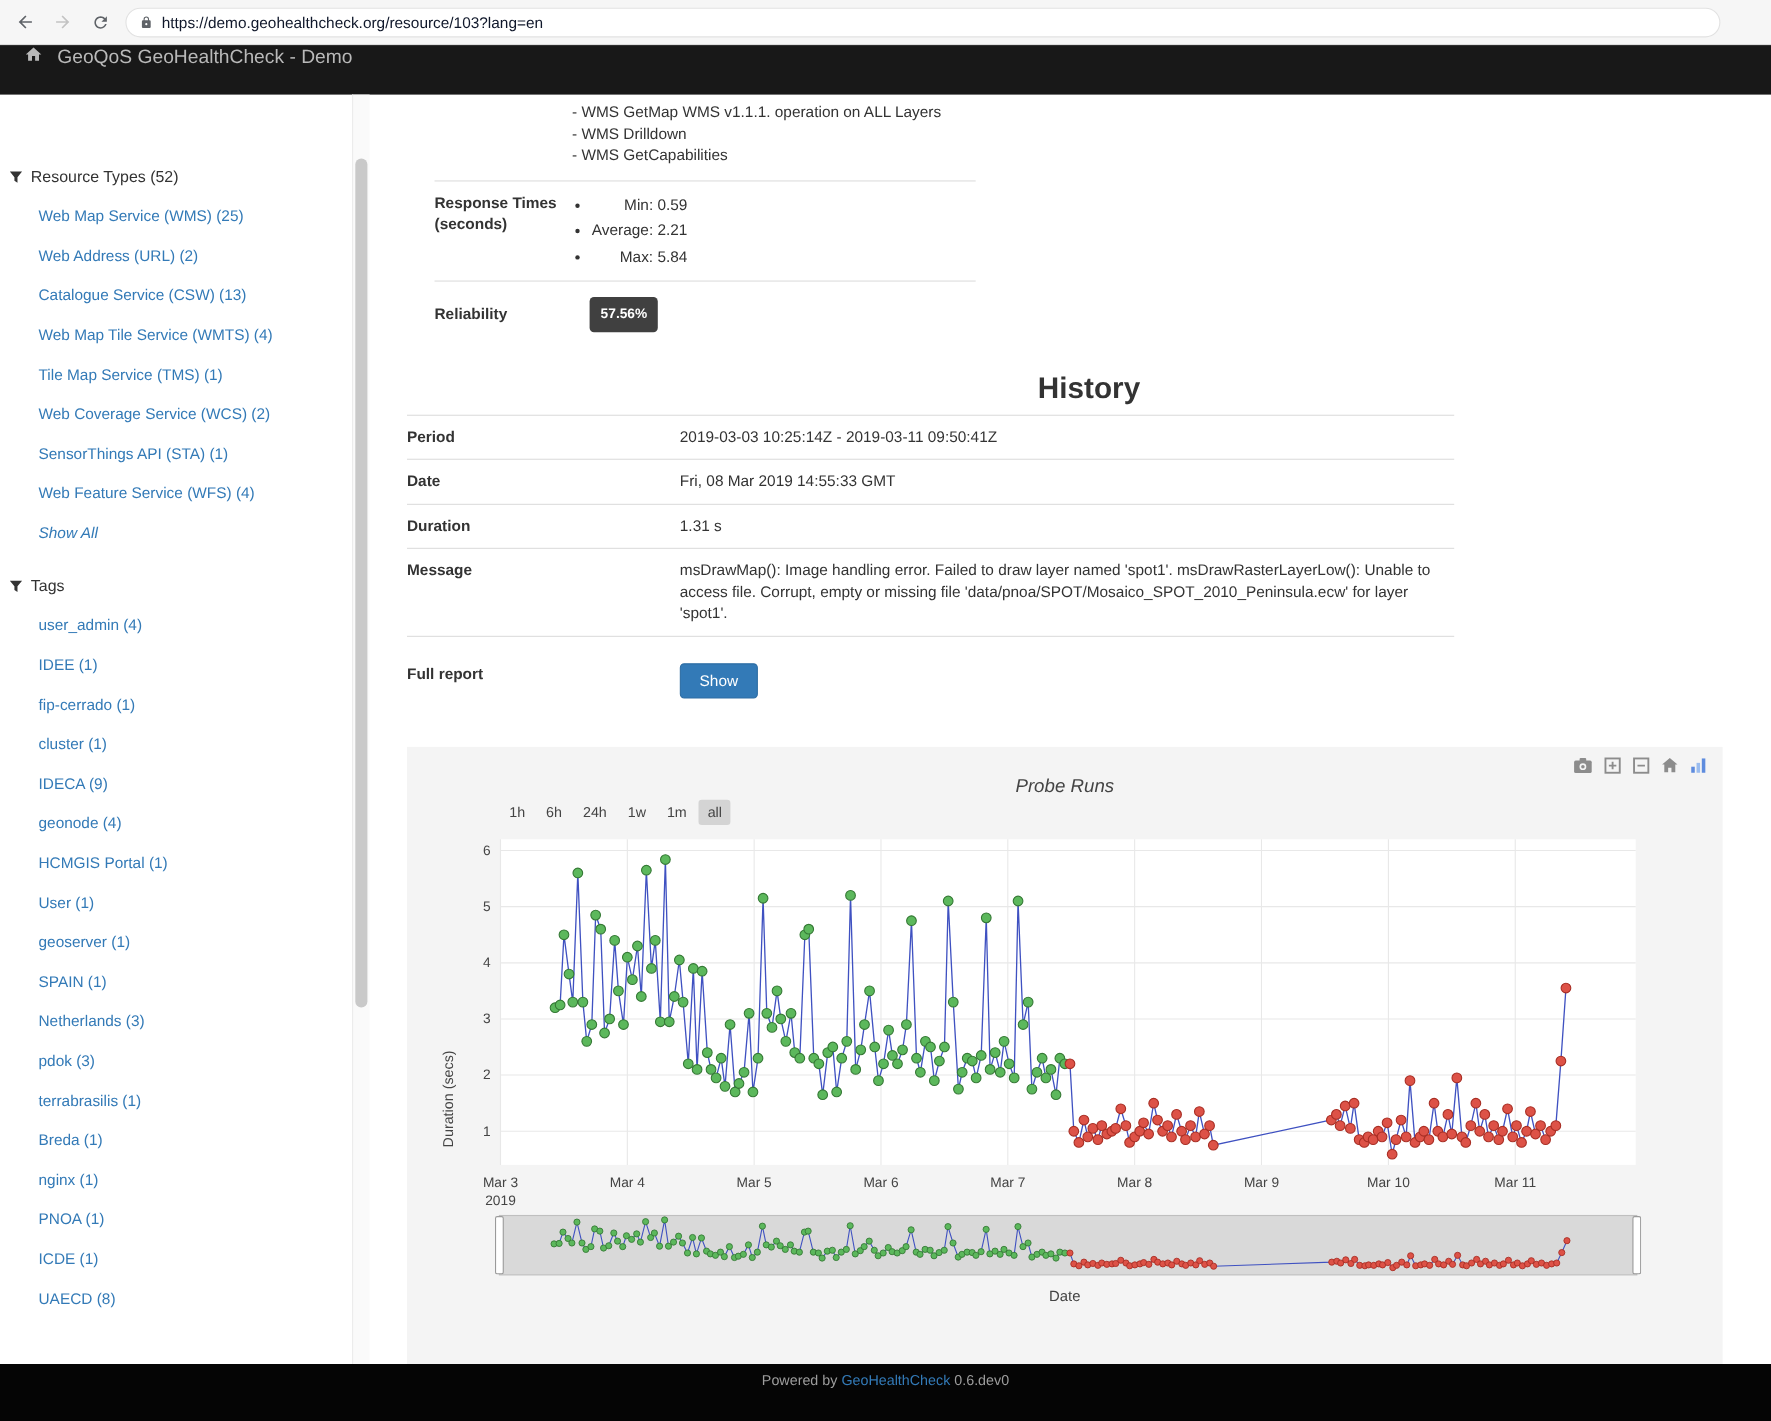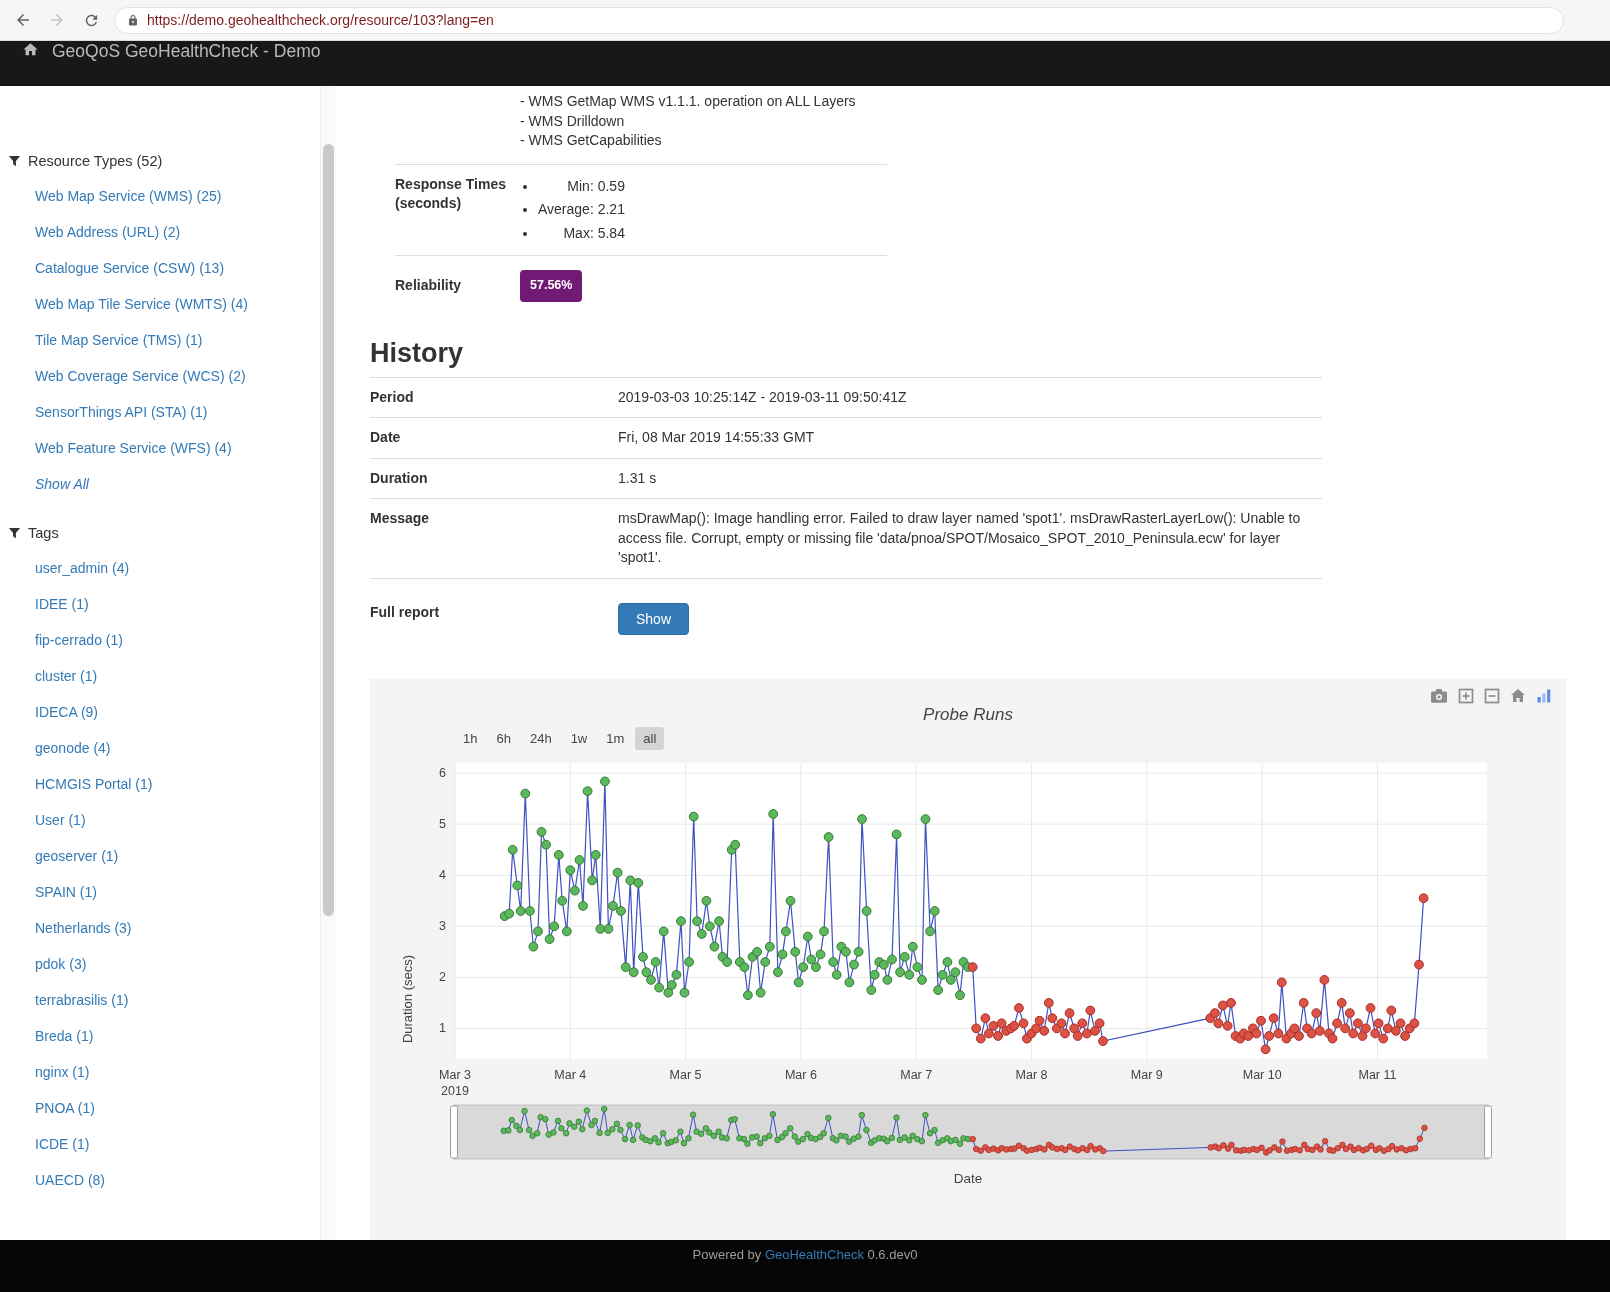--- a/index.html
+++ b/index.html
@@ -11,21 +11,21 @@
   }
   svg { display:block; }
   svg text { font-family:"Liberation Sans","DejaVu Sans",sans-serif; }
 
   
   .browser-bar { height:41px; background:#f6f6f6; border-bottom:1px solid #dcdcdc;
     display:flex; align-items:center; padding:0 12px; gap:12px; }
   .nav-ic { width:22px; height:22px; display:flex; align-items:center; justify-content:center; cursor:pointer; }
   .url-field { flex:1; max-width:1450px; height:27px; background:#ffffff; border:1px solid #e2e2e2;
     border-radius:14px; display:flex; align-items:center; gap:8px; padding:0 12px;
-    font-size:14px; color:#7f1d1d; }
+    font-size:14px; color:#0f172a; }
 
   
   .navbar { height:45px; background:#181818; display:flex; padding:0 22px; gap:13px; }
   .navbar .brand-text { color:#b9b9b9; font-size:17.5px; }
 
   
   .page { display:flex; height:1154px; }
 
   .sidebar { width:320px; flex-shrink:0; padding:58px 0 0 8px; overflow:hidden; }
   .filter-header { display:flex; align-items:center; gap:7px; font-size:14.5px; color:#333; padding:9px 0; }
@@ -49,21 +49,21 @@
   .kv-label { width:125px; flex-shrink:0; font-weight:bold; font-size:14px; line-height:19px; padding-right:10px; }
   .kv-table.large .kv-label { width:248px; }
   .kv-value { font-size:14px; line-height:19.5px; }
   .probe-line { white-space:nowrap; }
   ul.metrics { margin:0; padding-left:18px; }
   ul.metrics li { padding:2px 0;text-align:right; }
   .rel-row { padding:14px 0 16px; align-items:center; }
   .badge-warn { display:inline-block; color:#fff; font-weight:bold; font-size:12.5px;
     padding:6px 10px; border-radius:4px; }
 
-  h2.section-title { font-size:27px; font-weight:bold; margin:20px 0 8px; color:#333; }
+  h2.section-title { font-size:27px; font-weight:bold; margin:20px 0 8px; color:#333;text-align:center; }
 
   .btn-primary { background:#337ab7; border:1px solid #2e6da4; color:#fff; font-size:14px;
     padding:7px 17px; border-radius:4px; cursor:pointer; font-family:inherit; }
   .fullreport-row { padding:24px 0; align-items:flex-start; }
 
   
   .chart-card { margin-top:20px; width:1196px; height:576px; background:#f4f4f4; position:relative; }
   .modebar { position:absolute; top:9px; right:14px; display:flex; gap:10px; align-items:center; }
   .modebar .mb-ic { cursor:pointer; opacity:.85; }
   .chart-title { padding-top:26px; text-align:center; font-size:17px; color:#444; height:20px;font-style:italic; }
@@ -189,21 +189,21 @@
           <ul class="metrics">
             <li>Min: 0.59</li>
             <li>Average: 2.21</li>
             <li>Max: 5.84</li>
           </ul>
         </div>
       </div>
       <div class="kv-row rel-row">
         <div class="kv-label">Reliability</div>
         <div class="kv-value">
-          <span class="badge-warn" id="reliability-badge" style="background: #701a75;">57.56%</span>
+          <span class="badge-warn" id="reliability-badge" style="background: #404040; margin-left: 16px;">57.56%</span>
         </div>
       </div>
     </div>
 
     <h2 class="section-title">History</h2>
 
     <div class="kv-table large">
       <div class="kv-row">
         <div class="kv-label">Period</div>
         <div class="kv-value">2019-03-03 10:25:14Z - 2019-03-11 09:50:41Z</div>

